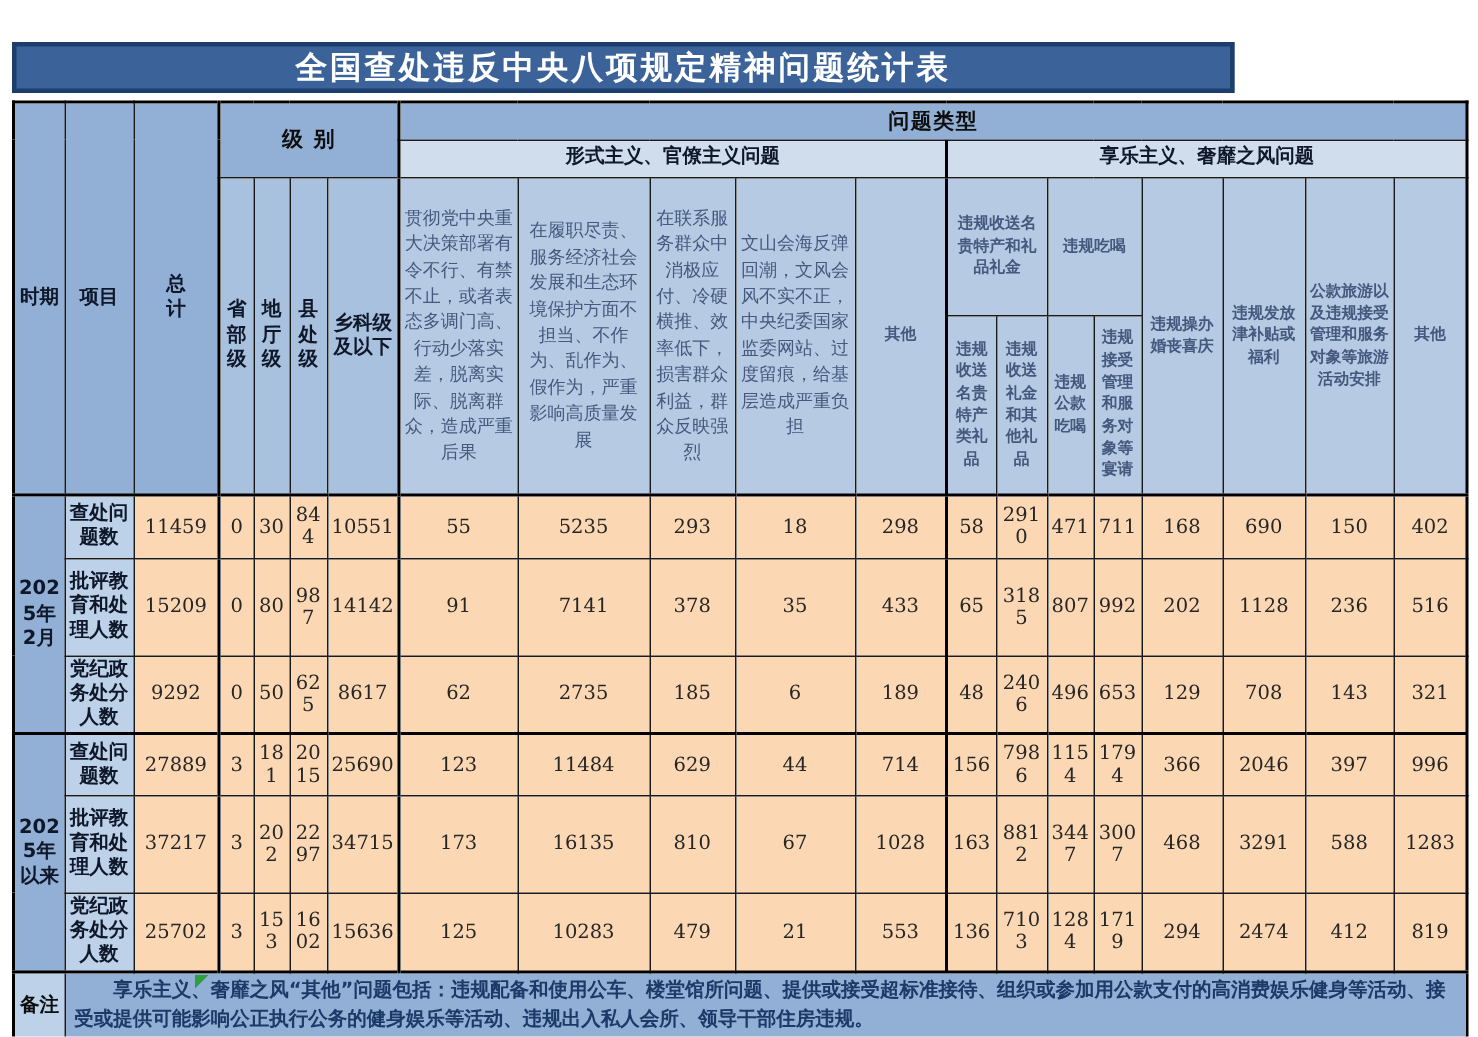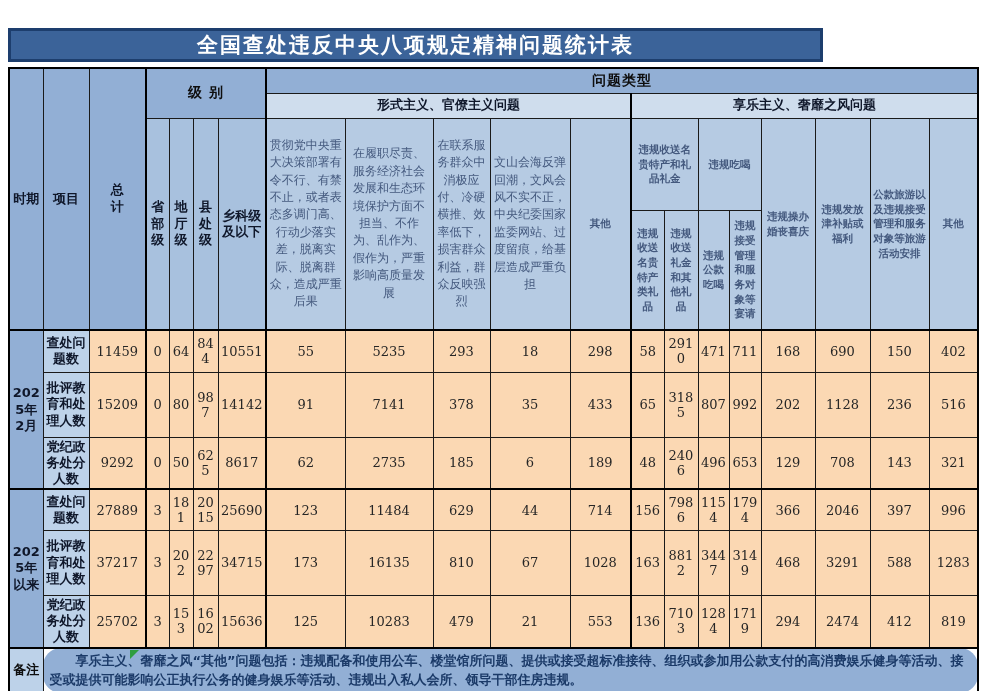--- a/index.html
+++ b/index.html
@@ -47,21 +47,21 @@
   tr.dr4{height:41px;} tr.dr5{height:65px;} tr.dr6{height:52px;}
   tr.remark-row{height:40px;}
 
   
   .br2{border-right:2px solid #000 !important;}
   tr.dr1 td, tr.dr4 td, tr.remark-row td{border-top:2px solid #000;}
   td.num:nth-last-child(18), td.num:nth-last-child(14), td.num:nth-last-child(9){
     border-right:2px solid #000;
   }
 
-  .remark-cell{position:relative;text-align:left;border-radius:18px;}
+  .remark-cell{position:relative;text-align:left;}
   .remark-text{
     font-size:13px;font-weight:bold;color:#1b3a68;line-height:1.5;
     text-indent:2em;padding:1px 8px 1px 4px;text-align:left;word-break:break-all;
   }
   .green-tri{
     position:absolute;top:1px;left:86px;width:0;height:0;
     border-top:9px solid #2f9e3f;border-right:9px solid transparent;
   }
   .remark-label{font-weight:bold;color:#0e0e0e;font-size:13px;}
 
@@ -144,21 +144,21 @@
         <td class="sub bg-l">违规收送礼金和其他礼品</td>
         <td class="sub bg-l">违规公款吃喝</td>
         <td class="sub bg-l">违规接受管理和服务对象等宴请</td>
       </tr>
 
       <tr class="dr1">
         <td rowspan="3" class="hdr bg-m">2025年2月</td>
         <td class="hdr bg-lab">查处问题数</td>
       <td class="num">11459</td>
           <td class="num">0</td>
-          <td class="num">64</td>
+          <td class="num">30</td>
           <td class="num">844</td>
           <td class="num">10551</td>
           <td class="num">55</td>
           <td class="num">5235</td>
           <td class="num">293</td>
           <td class="num">18</td>
           <td class="num">298</td>
           <td class="num">58</td>
           <td class="num">2910</td>
           <td class="num">471</td>
@@ -241,21 +241,21 @@
           <td class="num">2297</td>
           <td class="num">34715</td>
           <td class="num">173</td>
           <td class="num">16135</td>
           <td class="num">810</td>
           <td class="num">67</td>
           <td class="num">1028</td>
           <td class="num">163</td>
           <td class="num">8812</td>
           <td class="num">3447</td>
-          <td class="num">3149</td>
+          <td class="num">3007</td>
           <td class="num">468</td>
           <td class="num">3291</td>
           <td class="num">588</td>
           <td class="num">1283</td>
         </tr>
       <tr class="dr6">
         <td class="hdr bg-lab">党纪政务处分人数</td>
       <td class="num">25702</td>
           <td class="num">3</td>
           <td class="num">153</td>

